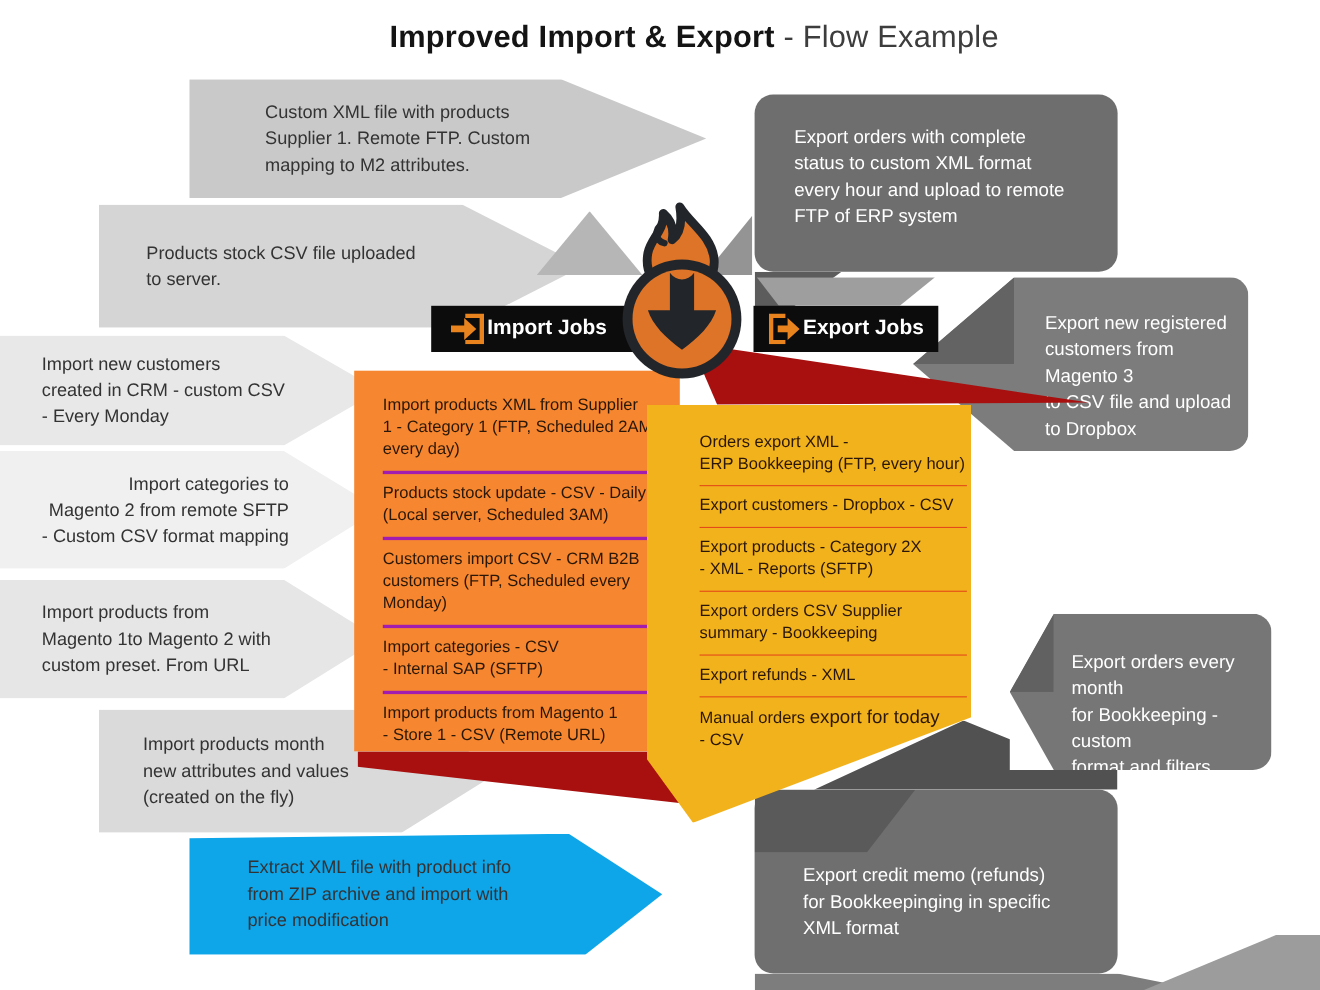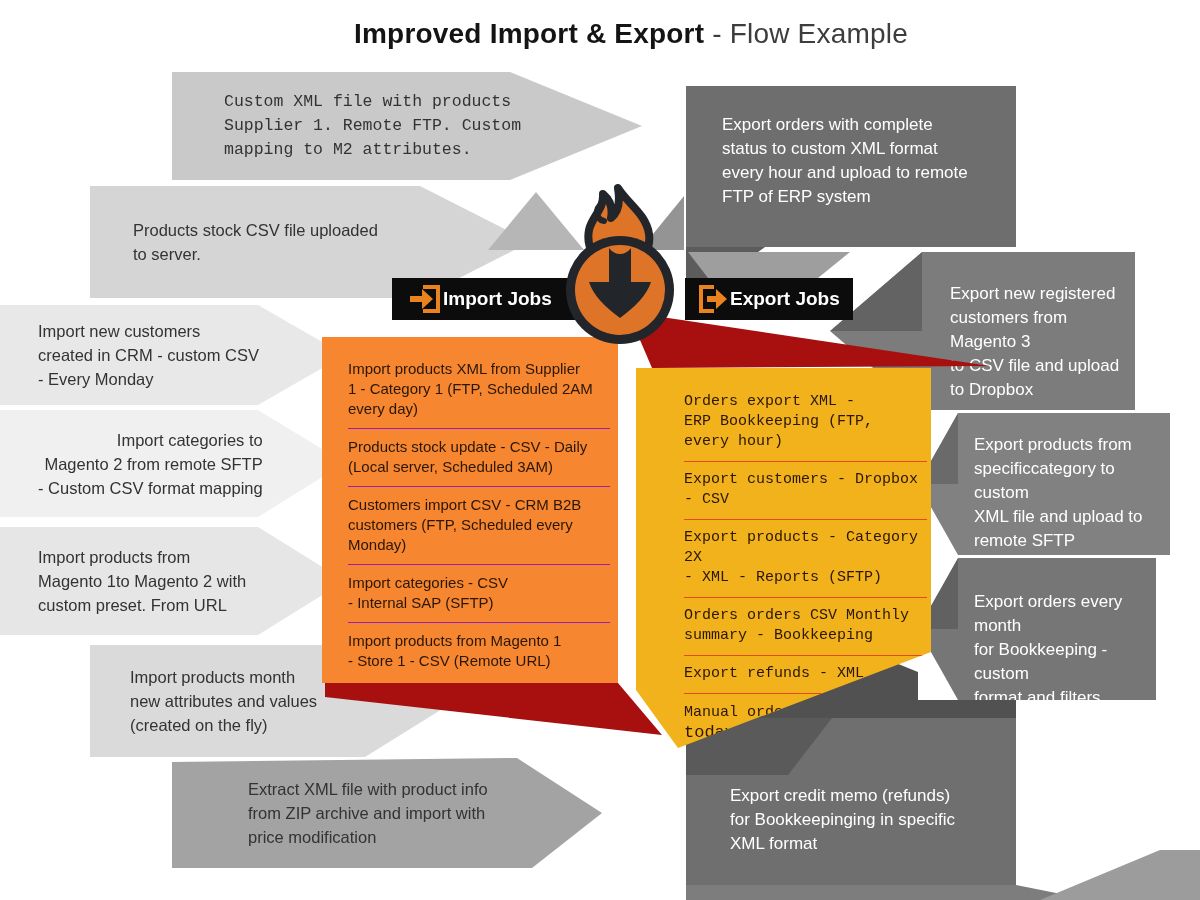--- a/index.html
+++ b/index.html
@@ -8,36 +8,36 @@
 
   
   .title{position:absolute;top:18px;left:0;width:100%;text-align:center;
          font-size:28px;color:#3d3d3d;letter-spacing:.2px;padding-left:31px;}
   .title .bold{font-weight:700;color:#141414;}
 
   
   .la{position:absolute;display:flex;align-items:center;z-index:1;}
   .atext{white-space:pre-line;font-size:16.5px;line-height:24px;color:#333;}
   .a1{left:172px;top:72px;width:470px;height:108px;background:#c9c9c9;
-      clip-path:polygon(0 0,338px 0,470px 54px,338px 108px,0 108px);padding-left:52px;font-family:Liberation Mono, monospace;}
+      clip-path:polygon(0 0,338px 0,470px 54px,338px 108px,0 108px);padding-left:69px;}
   .a2{left:90px;top:186px;width:440px;height:112px;background:#d5d5d5;
       clip-path:polygon(0 0,330px 0,440px 56px,330px 112px,0 112px);padding-left:43px;}
   .a3{left:0;top:305px;width:345px;height:100px;background:#e8e8e8;
       clip-path:polygon(0 0,258px 0,345px 50px,258px 100px,0 100px);padding-left:38px;}
   .a4{left:0;top:410px;width:345px;height:107px;background:#f0f0f0;
       clip-path:polygon(0 0,258px 0,345px 53px,258px 107px,0 107px);padding-left:38px;text-align:right;}
   .a5{left:0;top:527px;width:345px;height:108px;background:#e6e6e6;
       clip-path:polygon(0 0,258px 0,345px 54px,258px 108px,0 108px);padding-left:38px;}
   .a6{left:90px;top:645px;width:365px;height:112px;background:#dadada;
       clip-path:polygon(0 0,275px 0,365px 56px,275px 112px,0 112px);padding-left:40px;}
-  .a7{left:172px;top:758px;width:430px;height:110px;background:#a3a3a3;
-      clip-path:polygon(0 4px,345px 0,430px 55px,360px 110px,0 110px);padding-left:76px;}
-
-  
-  .ra{position:absolute;z-index:1;box-sizing:border-box;}
+  .a7{left:172px;top:758px;width:430px;height:110px;background:#0ea5e9;
+      clip-path:polygon(0 4px,345px 0,430px 55px,360px 110px,0 110px);padding-left:53px;}
+
+  
+  .ra{position:absolute;z-index:1;box-sizing:border-box;border-radius:17px;}
   .rtext{white-space:pre-line;font-size:17px;line-height:24px;color:#fff;}
   .r1{left:686px;top:86px;width:330px;height:161px;background:#6e6e6e;padding:27px 8px 0 36px;}
   .r1::after{content:"";position:absolute;left:0;top:161px;width:79px;height:40px;background:#5c5c5c;
              clip-path:polygon(0 0,79px 0,24px 40px,0 40px);}
   .r2{left:830px;top:252px;width:305px;height:158px;background:#7c7c7c;
       clip-path:polygon(92px 0,305px 0,305px 158px,92px 158px,0 79px);padding:30px 4px 0 120px;}
   .r2::before{content:"";position:absolute;left:0;top:0;width:92px;height:79px;background:#636363;
               clip-path:polygon(92px 0,92px 79px,0 79px);}
   .r3{left:918px;top:413px;width:252px;height:142px;background:#818181;
       clip-path:polygon(40px 0,252px 0,252px 142px,40px 142px,0 71px);padding:20px 4px 0 56px;}
@@ -69,24 +69,24 @@
   
   .red{position:absolute;background:#a80f0f;z-index:2;}
   .red-left{left:325px;top:683px;width:340px;height:60px;
             clip-path:polygon(0 0,293px 0,337px 52px,0 14px);}
   .red-right{left:628px;top:308px;width:365px;height:60px;
              clip-path:polygon(0 4px,362px 58px,24px 60px);}
 
   
   .panel{position:absolute;z-index:3;box-sizing:border-box;}
   .panel-orange{left:322px;top:337px;width:296px;height:346px;background:#f6862f;padding:14px 8px 0 26px;}
-  .panel-yellow{left:636px;top:368px;width:295px;height:380px;background:#f2b21c;
-                clip-path:polygon(0 0,295px 0,295px 284px,42px 380px,0 322px);padding:16px 2px 0 48px;font-family:Liberation Mono, monospace;}
+  .panel-yellow{left:588px;top:368px;width:295px;height:380px;background:#f2b21c;
+                clip-path:polygon(0 0,295px 0,295px 284px,42px 380px,0 322px);padding:16px 2px 0 48px;}
   .pitem{font-size:15px;line-height:20px;color:#2a1708;padding:8px 0 9px;white-space:pre-line;}
-  .panel-orange .pitem{border-bottom:1px solid #a21caf;}
+  .panel-orange .pitem{border-bottom:3px solid #a21caf;}
   .panel-yellow .pitem{border-bottom:1px solid #e44a18;width:243px;}
   .panel .pitem:last-child{border-bottom:none;}
   .pitem .sm{font-size:17px;}
   .pitem .blk{display:block;}
 
   
   .bar{position:absolute;background:#0c0c0c;color:#fff;display:flex;align-items:center;
        font-weight:700;font-size:19px;z-index:6;gap:3px;}
   .bar-import{left:392px;top:278px;width:230px;height:42px;padding-left:18px;box-sizing:border-box;}
   .bar-export{left:685px;top:278px;width:168px;height:42px;padding-left:14px;box-sizing:border-box;}
@@ -140,24 +140,20 @@
     </div>
 
   <div class="ra r1"><span class="rtext">Export orders with complete
 status to custom XML format
 every hour and upload to remote
 FTP of ERP system</span></div>
   <div class="ra r2"><span class="rtext">Export new registered
 customers from Magento 3
 to CSV file and upload
 to Dropbox</span></div>
-  <div class="ra r3"><span class="rtext">Export products from
-specificcategory to custom
-XML file and upload to
-remote SFTP</span></div>
   <div class="ra r4"><span class="rtext">Export orders every month
 for Bookkeeping - custom
 format and filters</span></div>
   <div class="ra r5"><span class="rtext">Export credit memo (refunds)
 for Bookkeepinging in specific
 XML format</span></div>
 
   <div class="decor d-top"></div>
   <div class="decor d-fl"></div>
   <div class="decor d-fr"></div>
@@ -182,21 +178,21 @@
     <div class="pitem">Import products from Magento 1
 - Store 1 - CSV (Remote URL)</div>
   </div>
 
   <div class="panel panel-yellow">
     <div class="pitem">Orders export XML -
 ERP Bookkeeping (FTP, every hour)</div>
     <div class="pitem">Export customers - Dropbox - CSV</div>
     <div class="pitem">Export products - Category 2X
 - XML - Reports (SFTP)</div>
-    <div class="pitem">Orders orders CSV Monthly
+    <div class="pitem">Export orders CSV Supplier
 summary - Bookkeeping</div>
     <div class="pitem">Export refunds - XML</div>
     <div class="pitem"><span>Manual orders</span> <span class="sm">export for today</span><span class="blk">- CSV</span></div>
   </div>
 
   <div class="bar bar-import">
     <svg width="30" height="28" viewBox="0 0 30 28">
       <path d="M13,2 h15 v24 h-15" fill="none" stroke="#e8831d" stroke-width="4"></path>
       <path d="M0,11 h12 v-7 l11,10 -11,10 v-7 h-12 z" fill="#e8831d"></path>
     </svg>

